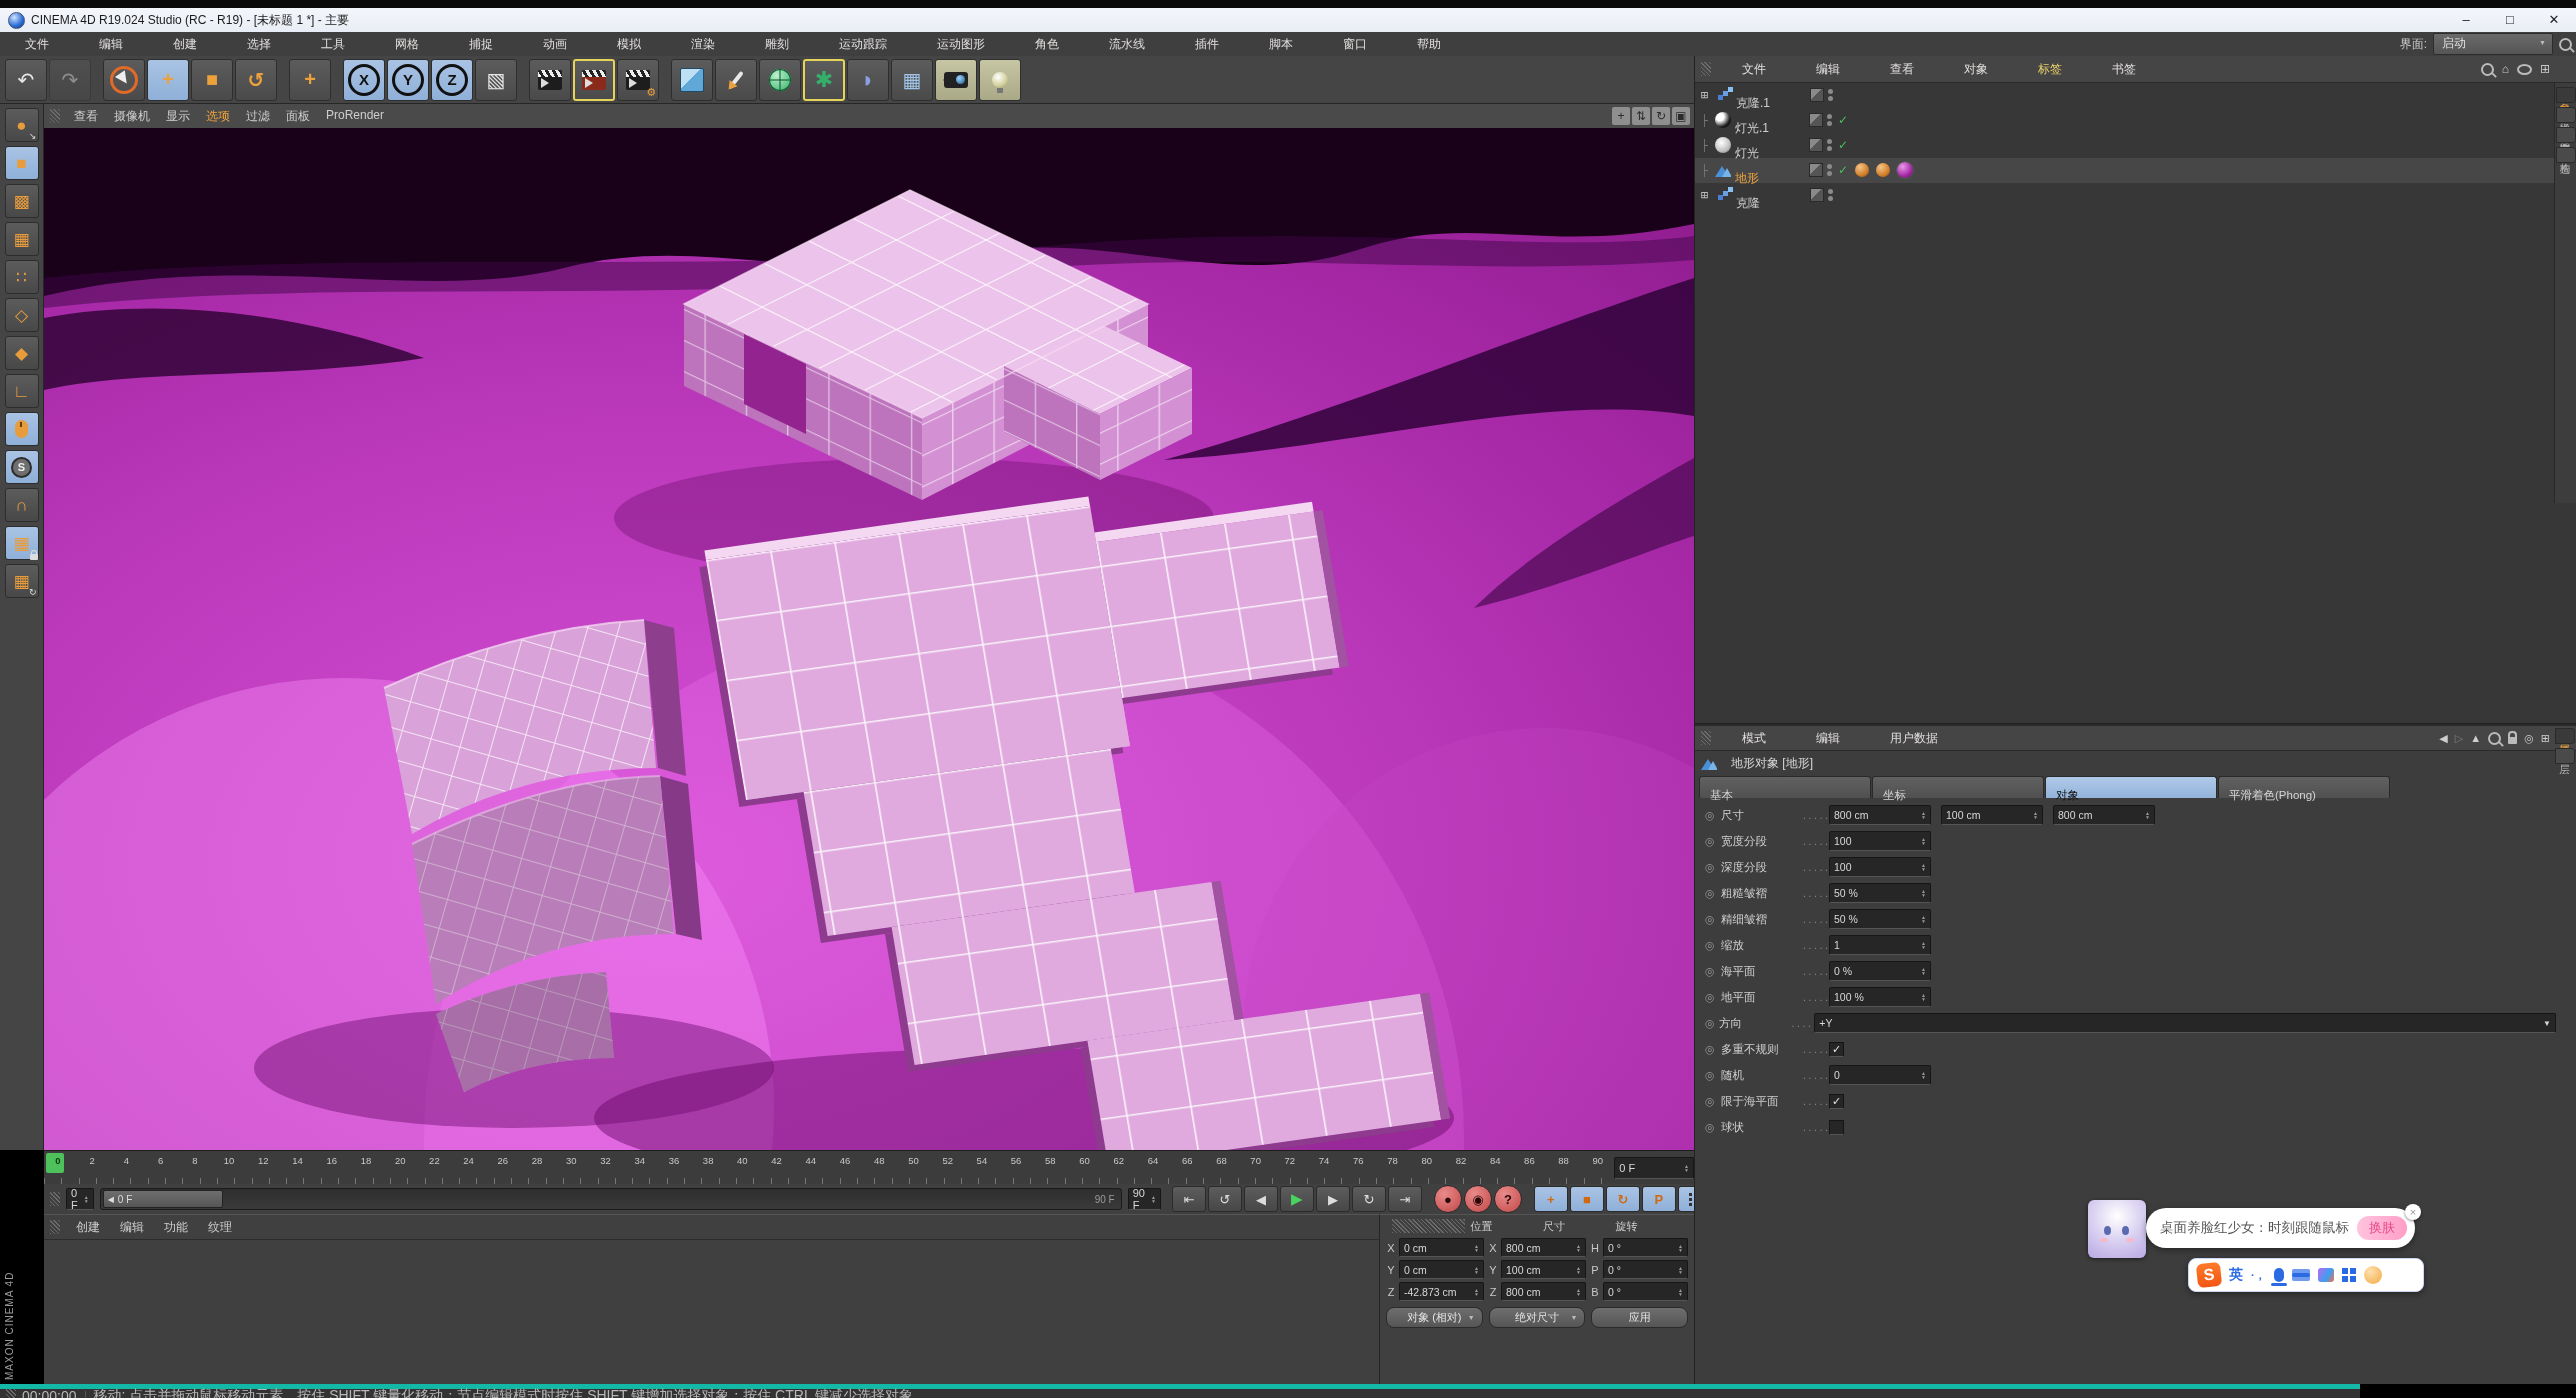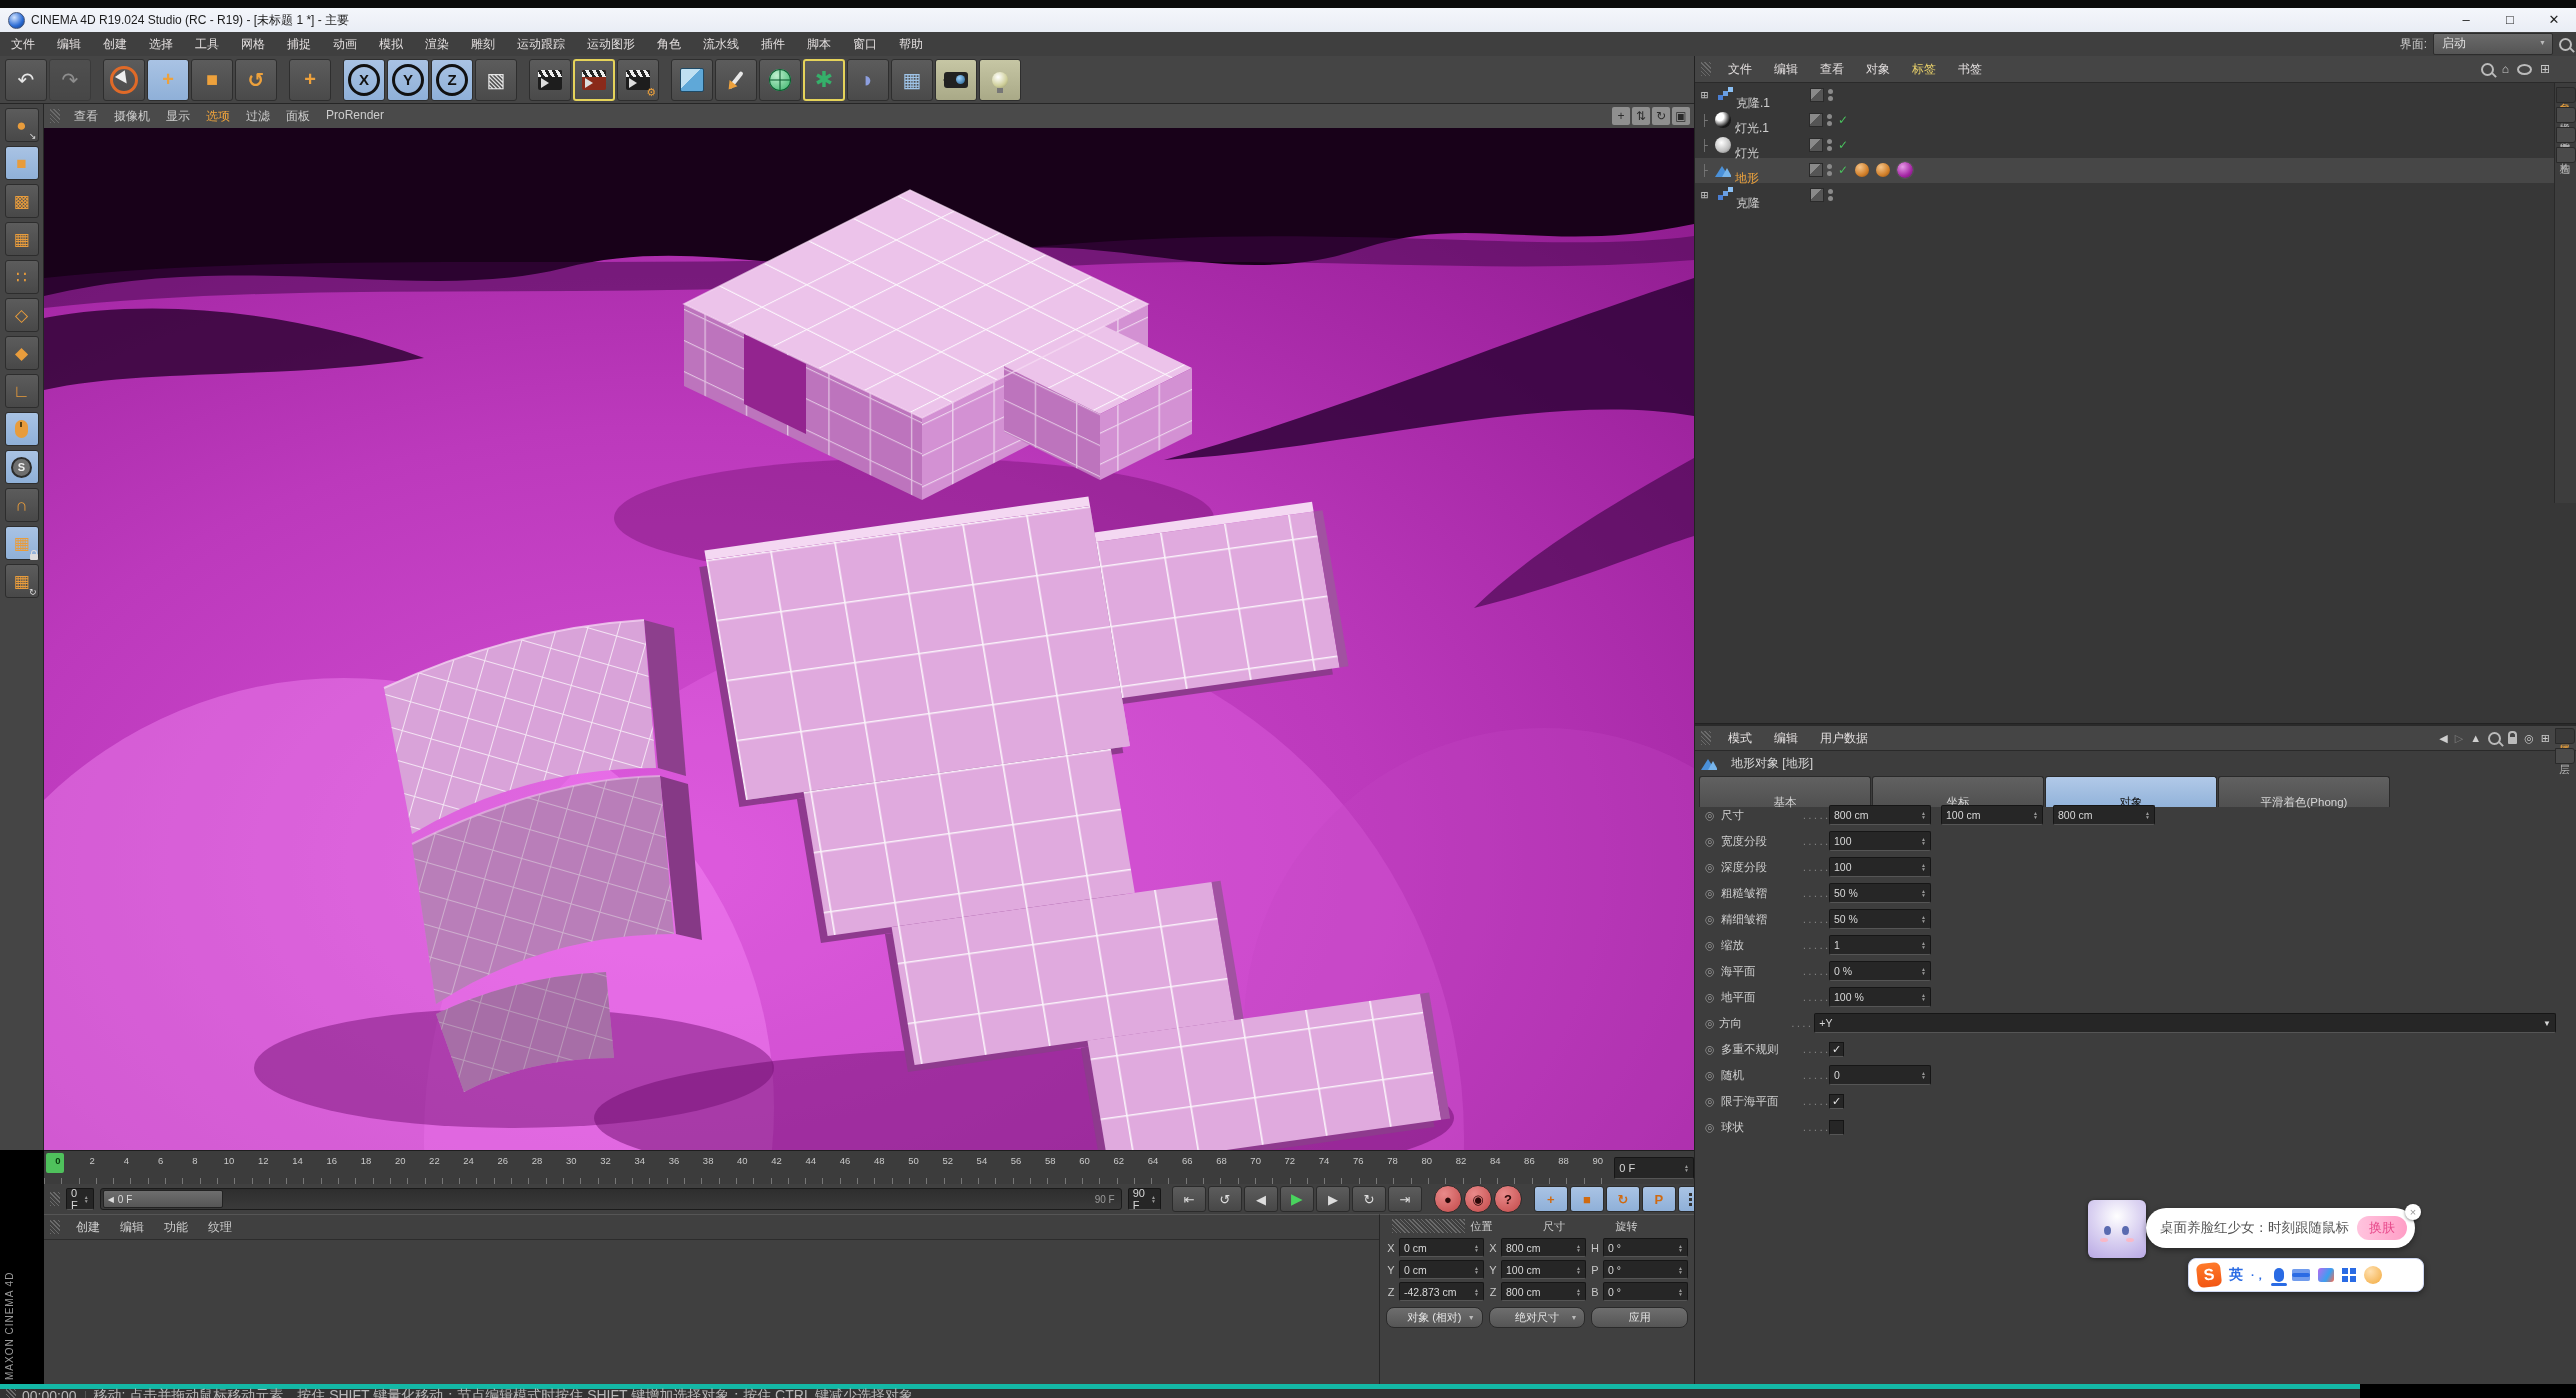--- a/index.html
+++ b/index.html
@@ -12,21 +12,21 @@
   
   #topstrip{left:0;top:0;width:2576px;height:8px;background:#0a0a0a;}
   #titlebar{left:0;top:8px;width:2576px;height:24px;background:linear-gradient(#f4f6fb,#e9edf5);
     display:flex;align-items:center;color:#1b1b1b;font-size:12px;}
   #appicon{width:15px;height:15px;border-radius:50%;margin:0 6px 0 8px;
     background:radial-gradient(circle at 35% 30%,#cfe2ff,#2a6bd4 60%,#123a7a);border:1px solid #44557a;}
   #wincontrols{margin-left:auto;display:flex;align-items:center;height:100%;}
   .winbtn{width:44px;text-align:center;color:#222;font-size:13px;line-height:24px;cursor:default;}
   #menubar{left:0;top:32px;width:2576px;height:24px;background:#3f3f3f;border-bottom:1px solid #2a2a2a;
     display:flex;align-items:center;}
-  .mi{padding:0 11px;color:#e2dede;font-size:12px;line-height:24px;font-family:Liberation Serif, serif;}
+  .mi{padding:0 25px;color:#e2dede;font-size:12px;line-height:24px;font-family:Liberation Serif, serif;}
   #iface{margin-left:auto;display:flex;align-items:center;gap:6px;padding-right:4px;}
   #iface .lbl{color:#c8c8c8;}
   .ddl{background:linear-gradient(#6a6a6a,#555);border:1px solid #2c2c2c;border-radius:2px;
     padding:1px 20px 2px 8px;position:relative;color:#e0e0e0;min-width:90px;}
   .ddl::after{content:"▼";font-size:7px;position:absolute;right:6px;top:5px;color:#bbb;}
   
   #toolbar{left:0;top:56px;width:1694px;height:48px;background:#454545;border-bottom:1px solid #262626;
     display:flex;align-items:center;padding-left:4px;box-sizing:border-box;}
   .tb{width:40px;height:40px;margin:0 1px;border-radius:3px;background:linear-gradient(#5c5c5c,#4a4a4a);
     border:1px solid #2e2e2e;display:flex;align-items:center;justify-content:center;position:relative;flex:0 0 auto;}
@@ -187,22 +187,22 @@
     display:flex;flex-direction:column;align-items:center;padding-top:4px;box-sizing:border-box;}
   .vtab{writing-mode:vertical-rl;color:#b0b0b0;font-size:10.5px;background:#4a4a4a;border:1px solid #2a2a2a;
     border-radius:0 3px 3px 0;padding:7px 2px;margin-bottom:4px;}
   .vtab.active{color:#f0a43c;background:#3a3a3a;}
   
   #attrpanel{border-top:2px solid #2a2a2a;position:relative;}
   #attrmenu{height:24px;display:flex;align-items:center;background:#454545;border-bottom:1px solid #2a2a2a;padding-right:26px;}
   .amicons{margin-left:auto;display:flex;align-items:center;gap:7px;color:#cfcfcf;font-size:11px;}
   #attrhead{height:24px;display:flex;align-items:center;padding-left:6px;gap:14px;color:#dadada;}
   #attrtabs{display:flex;gap:1px;padding:1px 4px 0 4px;height:22px;}
-  .atab{flex:0 0 auto;min-width:150px;text-align:center;background:linear-gradient(#616161,#505050);
-    border:1px solid #2a2a2a;border-bottom:none;border-radius:3px 3px 0 0;color:#d4d4d4;font-size:11.5px;line-height:20px;padding:15px 10px;}
+  .atab{flex:0 0 auto;min-width:150px;text-align:left;background:linear-gradient(#616161,#505050);
+    border:1px solid #2a2a2a;border-bottom:none;border-radius:3px 3px 0 0;color:#d4d4d4;font-size:11.5px;line-height:20px;padding:8px 10px;}
   .atab.active{background:linear-gradient(#b1c9e8,#92b3da);color:#111;}
   #attrsection{height:20px;background:#4c4c4c;border-top:1px solid #5a5a5a;border-bottom:1px solid #2e2e2e;
     display:flex;align-items:center;padding-left:8px;color:#e0e0e0;font-size:11.5px;}
   #attrrows{padding:4px 10px;}
   .arow{display:flex;align-items:center;height:26px;}
   .arow .radio{color:#9a9a9a;font-size:11px;width:16px;}
   .arow .albl{color:#cfcfcf;font-size:11.5px;width:82px;white-space:nowrap;overflow:hidden;}
   .arow .lead{color:#8a8a8a;font-size:10px;width:26px;overflow:hidden;white-space:nowrap;}
   .arow .fld{width:92px;height:18px;font-size:10.5px;margin-right:10px;}
   .arow .fld.wide{width:830px;}

